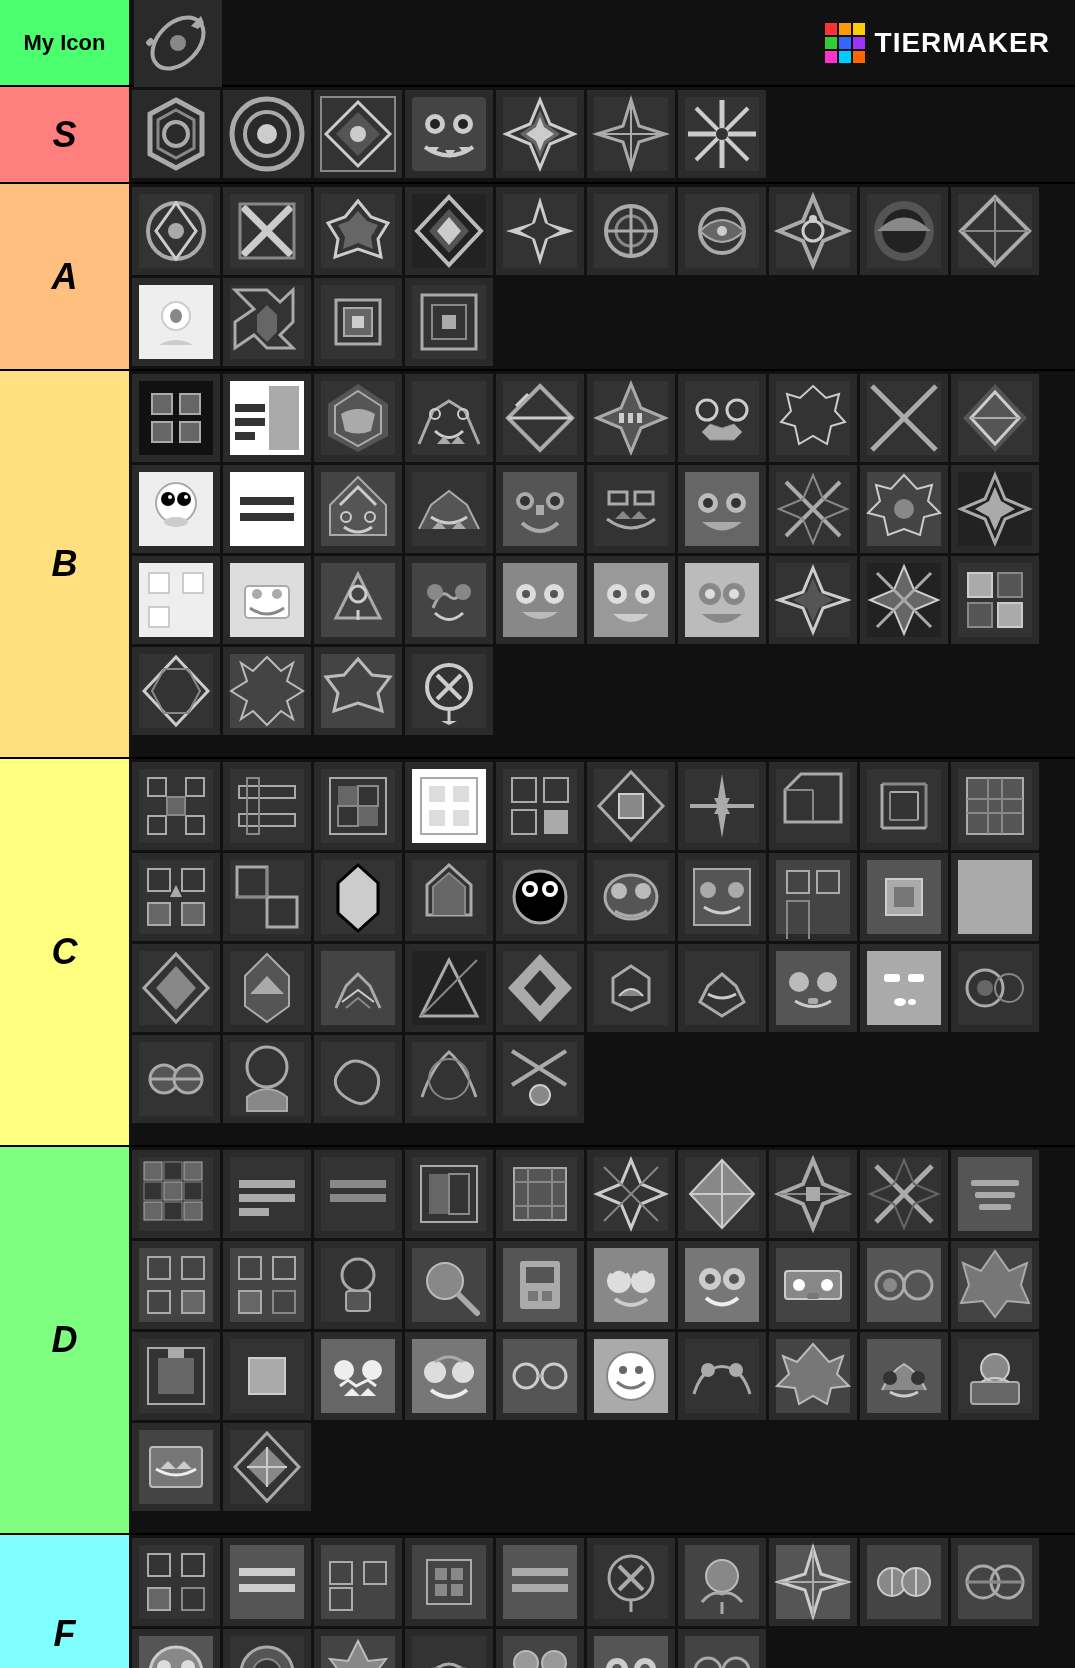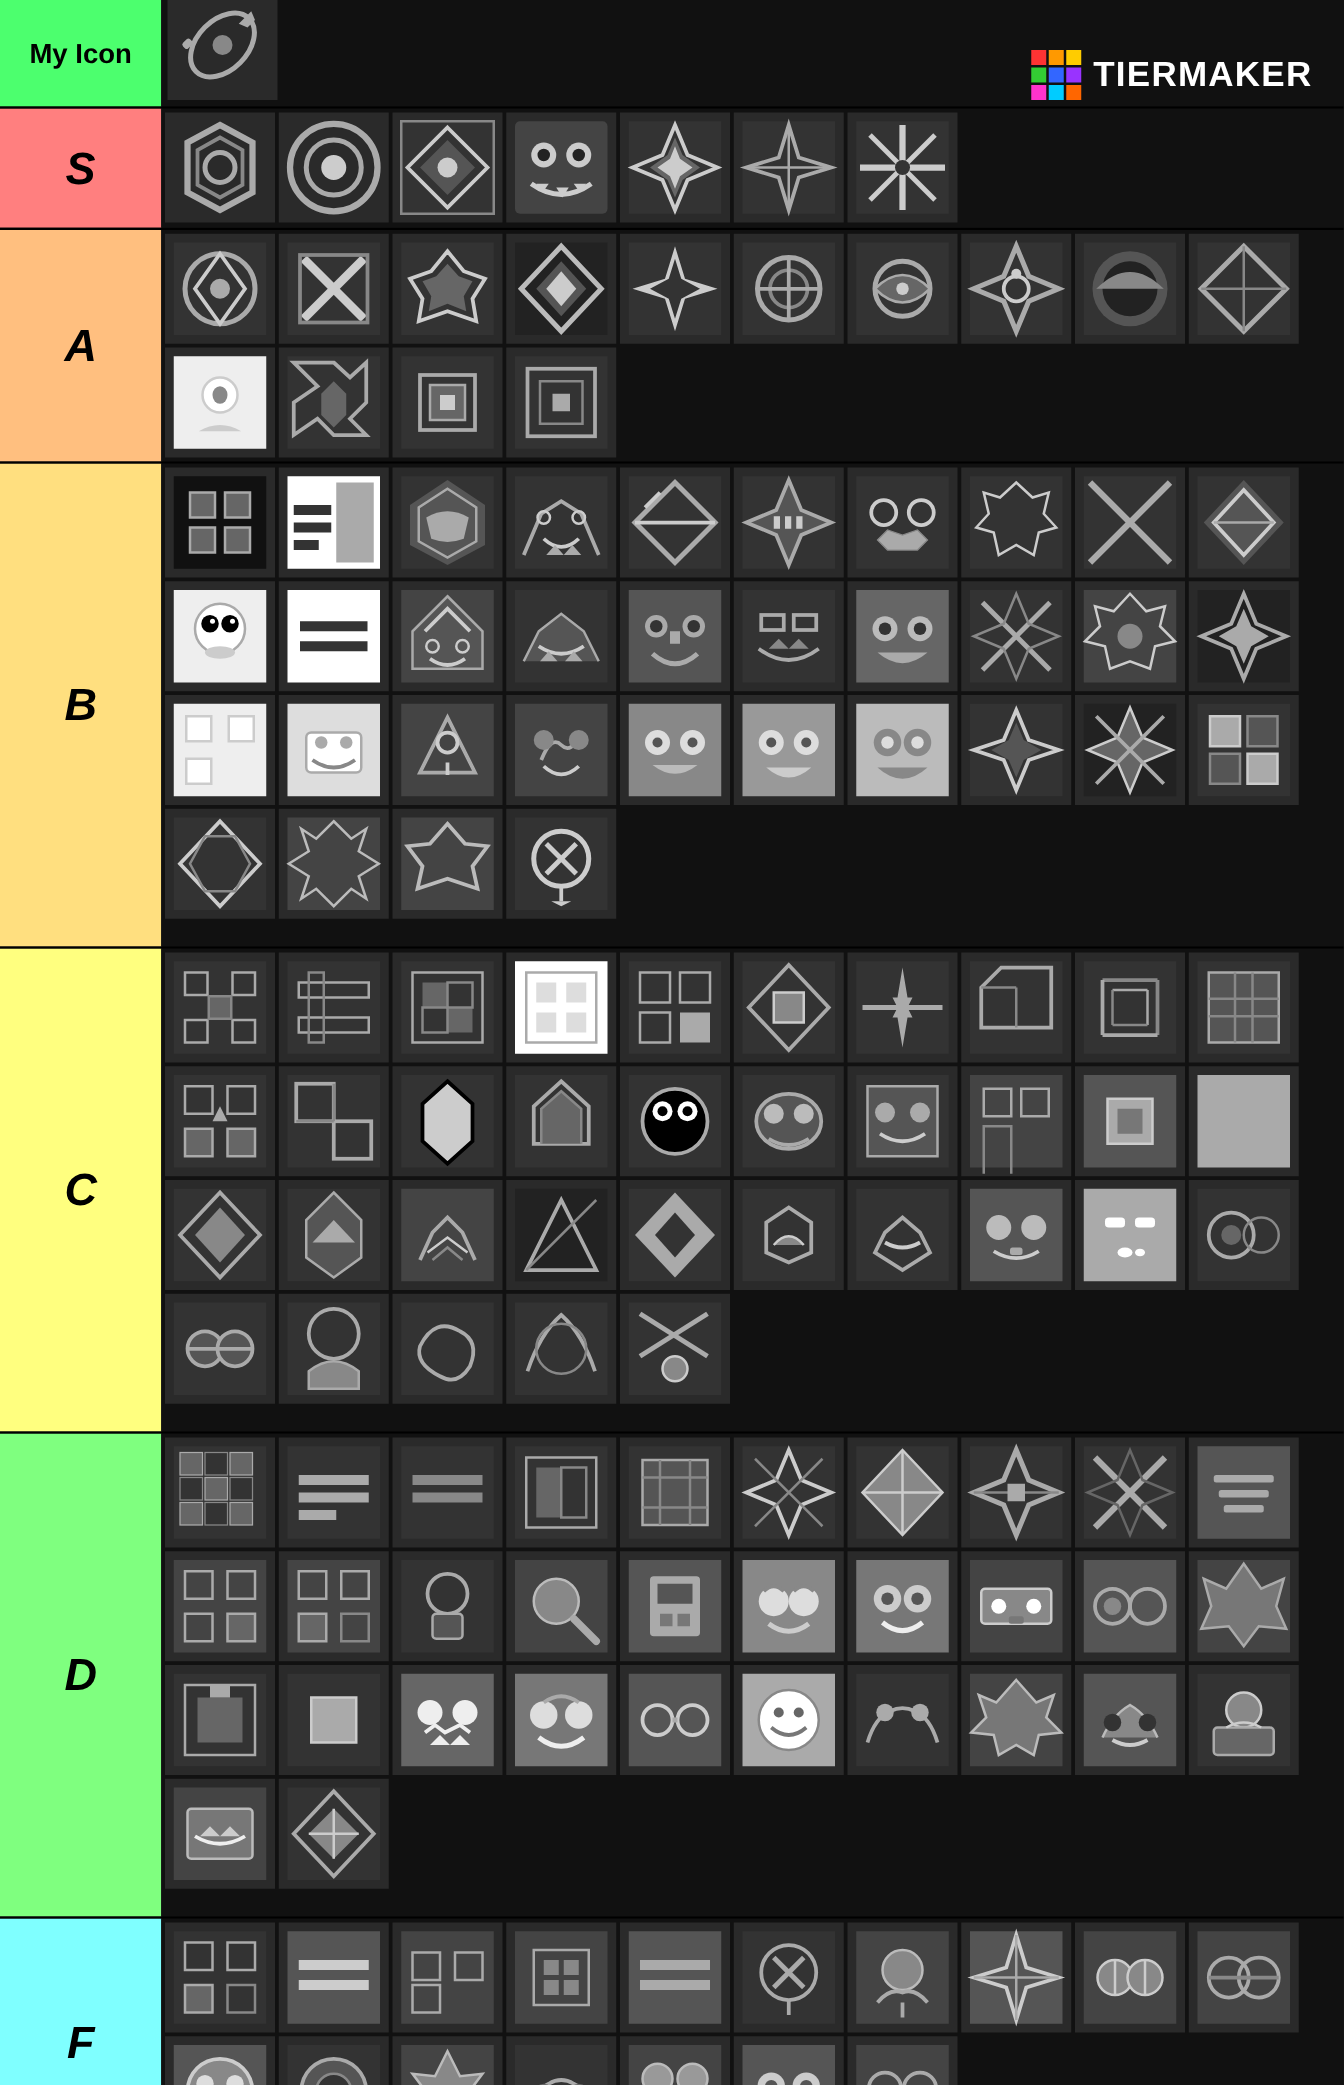--- a/index.html
+++ b/index.html
@@ -24,21 +24,21 @@
       justify-content: center;
       font-size: 22px;
       font-weight: 900;
       color: #000;
       flex-shrink: 0;
     }
 
     .header-icons {
       flex: 1;
       display: flex;
-      align-items: flex-end;
+      align-items: center;
       padding: 5px;
       background: #111;
     }
 
     .tiermaker-logo {
       margin-left: auto;
       display: flex;
       align-items: center;
       padding-right: 20px;
     }

